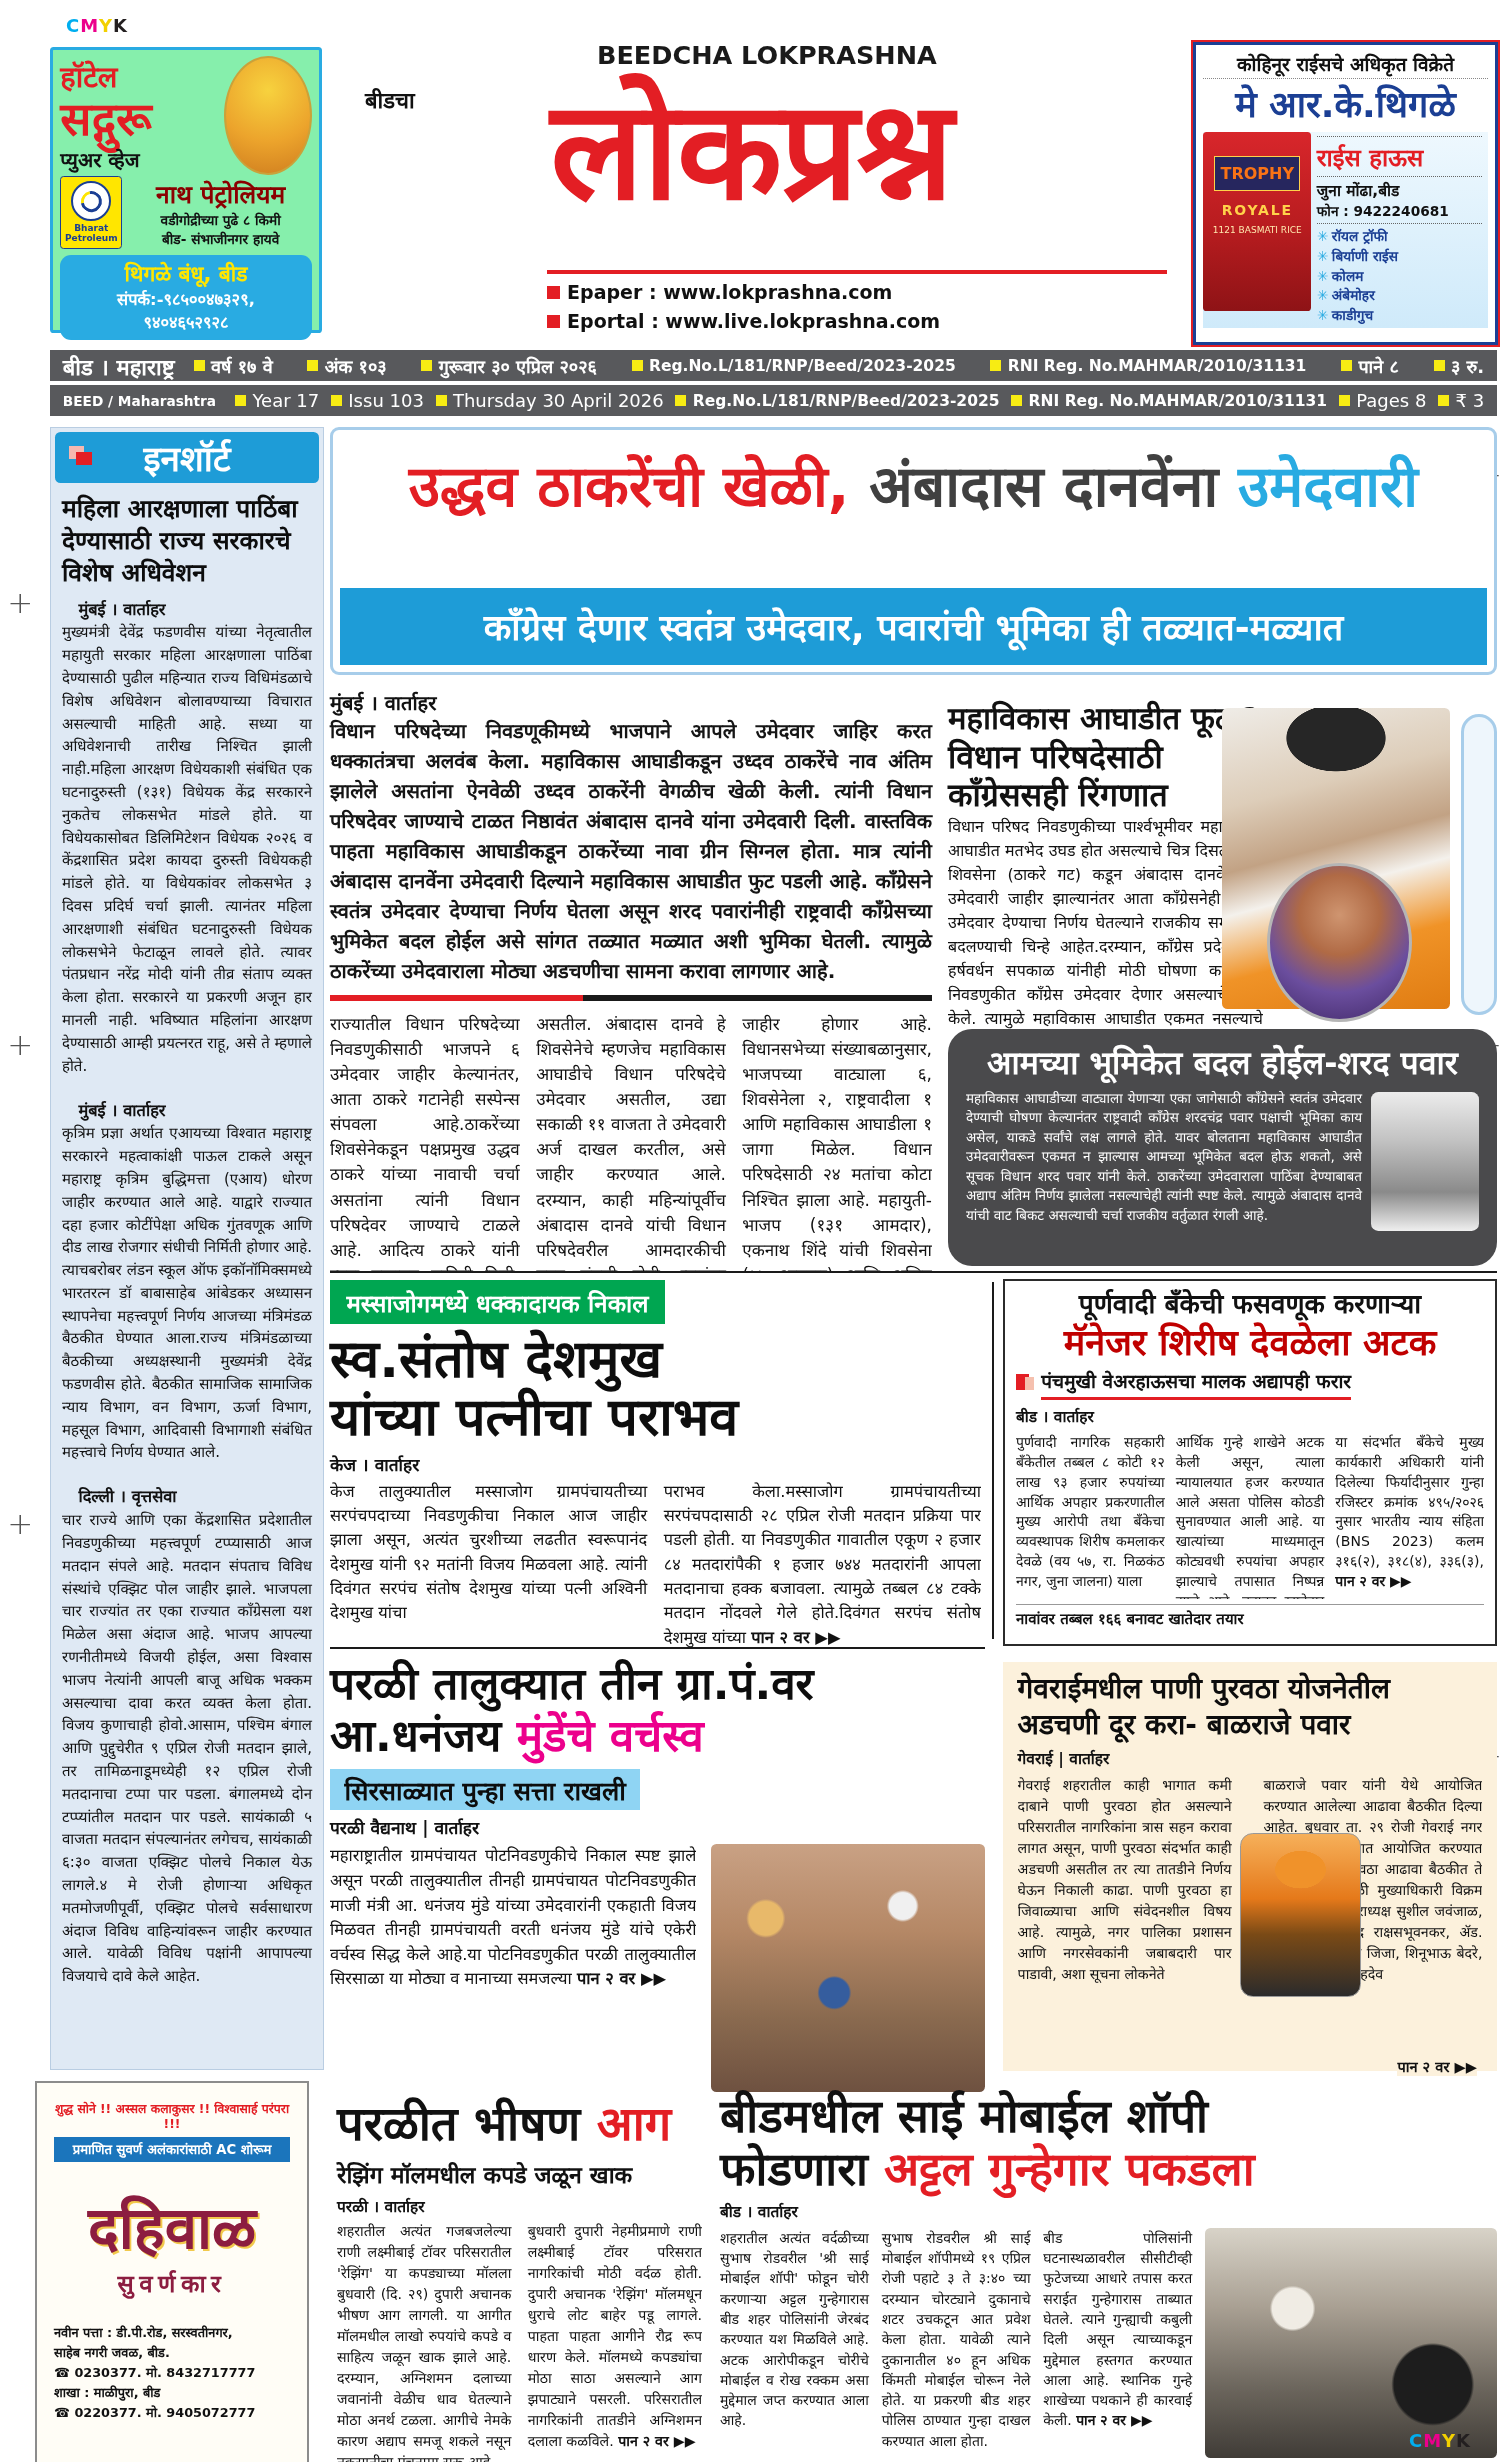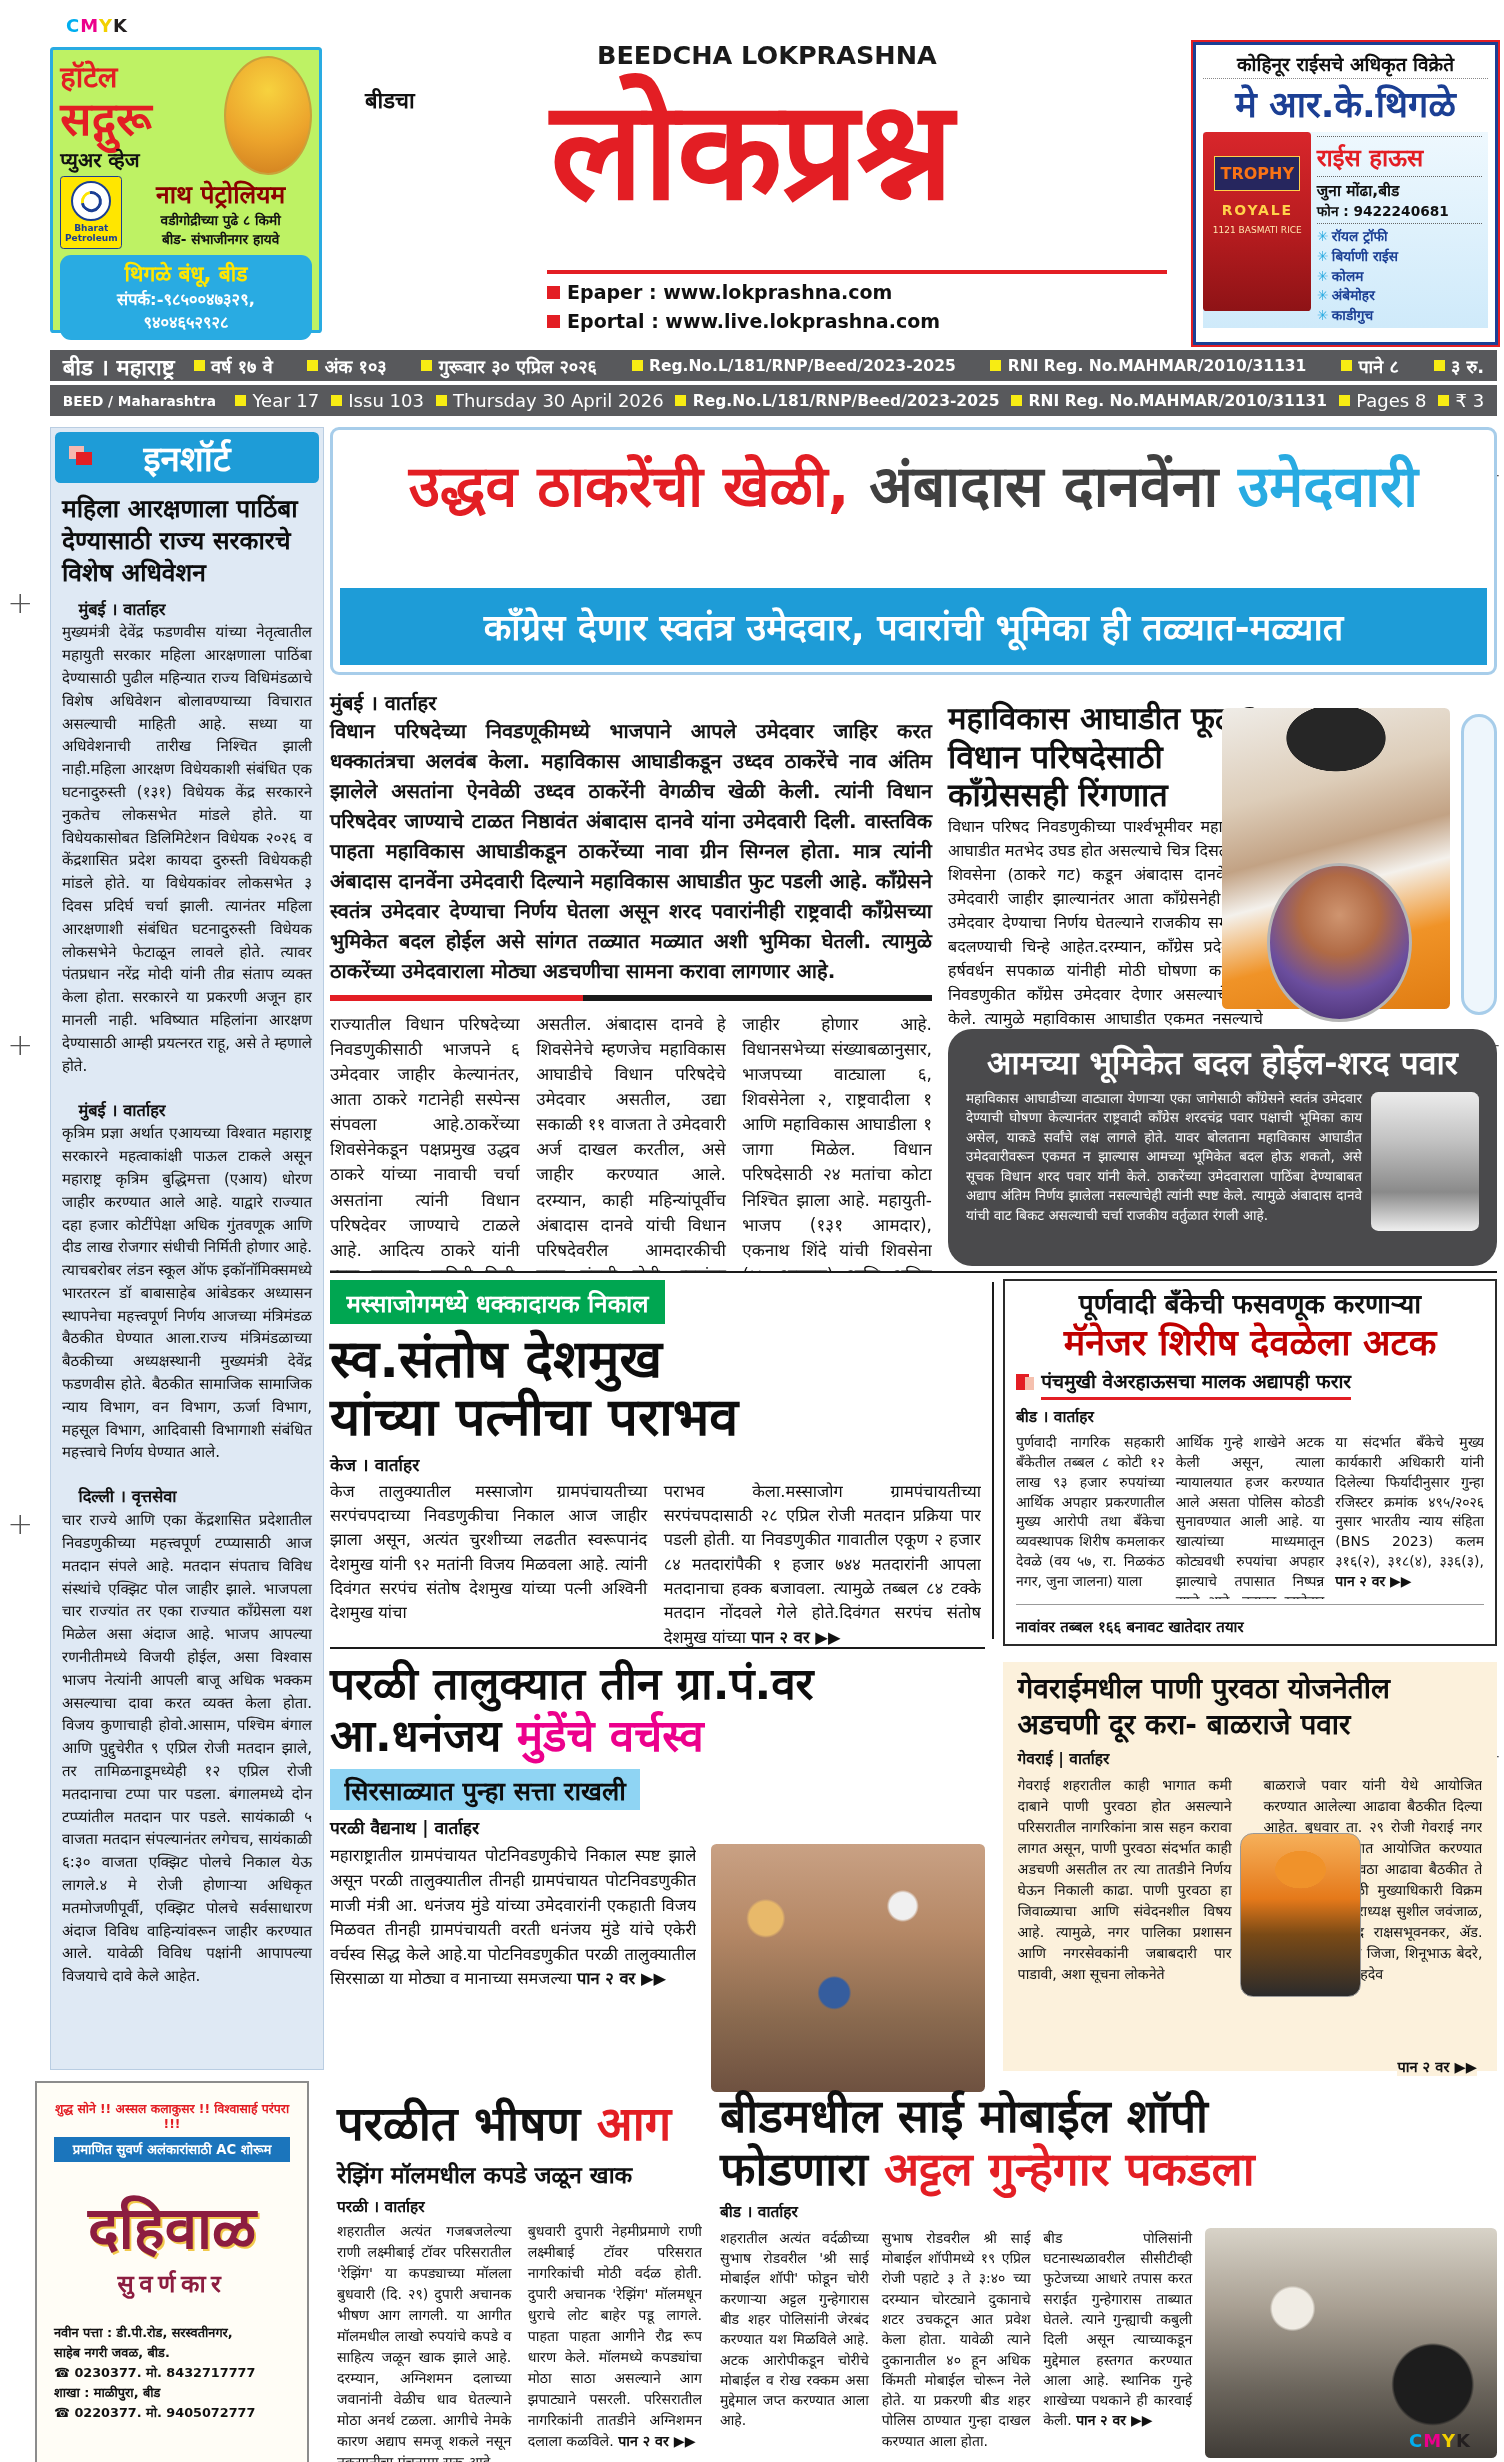--- a/index.html
+++ b/index.html
@@ -6,21 +6,21 @@
   body{font-family:"DejaVu Sans",sans-serif;color:#111;}
   #page{position:relative;width:1505px;height:2462px;background:#ffffff;overflow:hidden;}
   .abs{position:absolute;}
   .just{text-align:justify;text-justify:inter-word;}
   .clip{overflow:hidden;}
   
   .cmyk{font-size:18px;font-weight:bold;letter-spacing:0.9px;}
   .cmyk .c{color:#00aeef}.cmyk .m{color:#ec008c}.cmyk .y{color:#f2d000}.cmyk .k{color:#231f20}
   .cropmark{color:#555;font-size:31px;font-weight:300;}
   
-  .hotel-ad{left:50px;top:47px;width:272px;height:286px;border:3.6px solid #29abe2;background:#bef264;border-radius:3.6px;box-sizing:border-box;padding:5.5px 7.3px;}
+  .hotel-ad{left:50px;top:47px;width:272px;height:286px;border:3.6px solid #29abe2;background:#86efac;border-radius:3.6px;box-sizing:border-box;padding:5.5px 7.3px;}
   .hotel-top{display:flex;}
   .hotel-oval{width:84px;height:115px;border-radius:50%;border:2.7px solid #caa23a;background:radial-gradient(circle at 50% 28%,#f7d23e 0%,#eca42c 55%,#cf7d1f 100%);flex:none;margin-left:3.6px;}
   .bp-badge{width:60px;height:71px;background:#ffe600;border:1.8px solid #1b3f94;border-radius:3.6px;flex:none;display:flex;flex-direction:column;align-items:center;justify-content:flex-start;}
   .bp-circle{width:36px;height:36px;border-radius:50%;background:#ffffff;border:2.7px solid #1b3f94;margin-top:3.6px;position:relative;}
   .bp-circle::after{content:"";position:absolute;left:8.2px;top:8.2px;width:14.6px;height:14.6px;border-radius:50%;border:3.6px solid #1b3f94;border-left-color:#ffe600;transform:rotate(35deg);}
   .bp-name{font-size:9px;font-weight:bold;color:#1b3f94;line-height:1.05;text-align:center;margin-top:3.6px;}
   .thigale-box{background:#29abe2;border-radius:11px;padding:4.6px 3.6px 6.4px 3.6px;text-align:center;margin-top:5.5px;}
   
   .rice-ad{left:1193px;top:42px;width:305px;height:303px;border:3.6px solid #1b3f94;outline:2.7px solid #e31e24;background:#ffffff;box-sizing:border-box;padding:5.5px 7.3px;}
   .rice-lower{display:flex;margin-top:3.6px;background:linear-gradient(180deg,#eef8fe,#cfeafa);}
@@ -91,21 +91,21 @@
   .bankbox{left:1003px;top:1279px;width:494px;height:367px;border:2.7px solid #2b2b2b;box-sizing:border-box;background:#fff;padding:7.3px 11px;}
   .bank-h1{font-size:26.4px;font-weight:800;text-align:center;line-height:1.2;}
   .bank-h2{font-size:36px;font-weight:800;text-align:center;color:#c00000;line-height:1.15;margin-top:1.8px;}
   .bank-kick{display:flex;gap:7.3px;margin-top:7.3px;align-items:flex-start;}
   .redsq-ic{width:18px;height:18px;position:relative;flex:none;margin-top:3.6px;}
   .redsq-ic .a{position:absolute;left:0;top:0;width:12.8px;height:16.4px;background:#e31e24;}
   .redsq-ic .b2{position:absolute;left:9px;top:2.7px;width:9px;height:13.7px;background:#f5c0ae;}
   .bank-kick .t{font-size:19px;font-weight:800;line-height:1.25;border-bottom:3.6px solid #e31e24;padding-bottom:2.7px;}
   .cols3s{display:flex;gap:11px;margin-top:5.5px;}
   .cols3s .c{flex:1;font-size:14px;line-height:1.42;}
-  .bank-bottom{display:flex;justify-content:space-between;font-size:15px;font-weight:800;margin-top:5.5px;border-top:0.9px solid #999;padding-top:11px;}
+  .bank-bottom{display:flex;justify-content:space-between;font-size:15px;font-weight:800;margin-top:5.5px;border-top:0.9px solid #999;padding-top:3px;}
   
   .pgp-h{font-size:44px;font-weight:800;line-height:1.18;color:#0d0d0d;}
   .pgp-h .pink{color:#ec008c;}
   .kicker-blue{display:inline-block;background:#8fd4f3;color:#0d0d0d;font-weight:800;font-size:25.5px;padding:3.6px 14.6px;}
   .pgp-row{display:flex;gap:14.6px;margin-top:5.5px;}
   .pgp-txt{width:369px;font-size:16.4px;line-height:1.5;}
   .crowd{width:274px;height:248px;border-radius:5.5px;flex:none;background:
      radial-gradient(circle at 20% 30%,#e8b96a 0 6%,transparent 7%),
      radial-gradient(circle at 70% 25%,#f0f0f0 0 5%,transparent 6%),
      radial-gradient(circle at 45% 60%,#355d9e 0 7%,transparent 8%),

